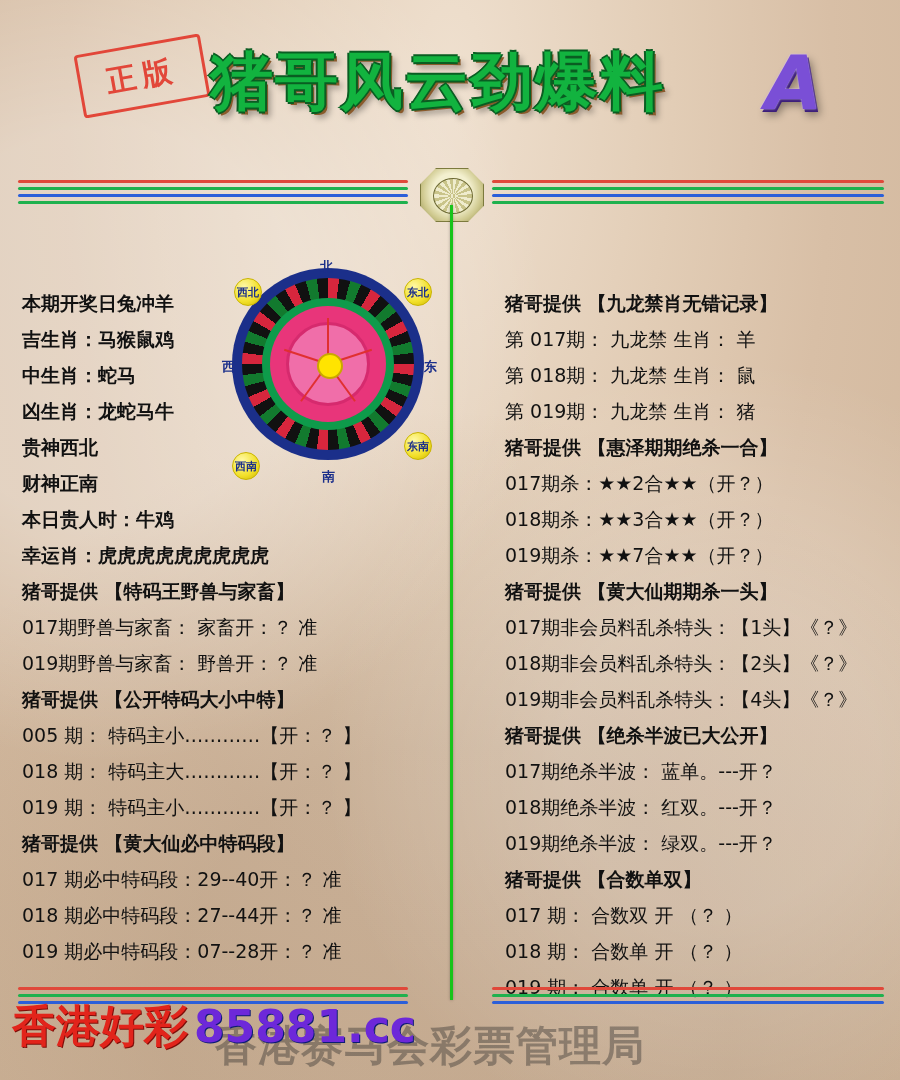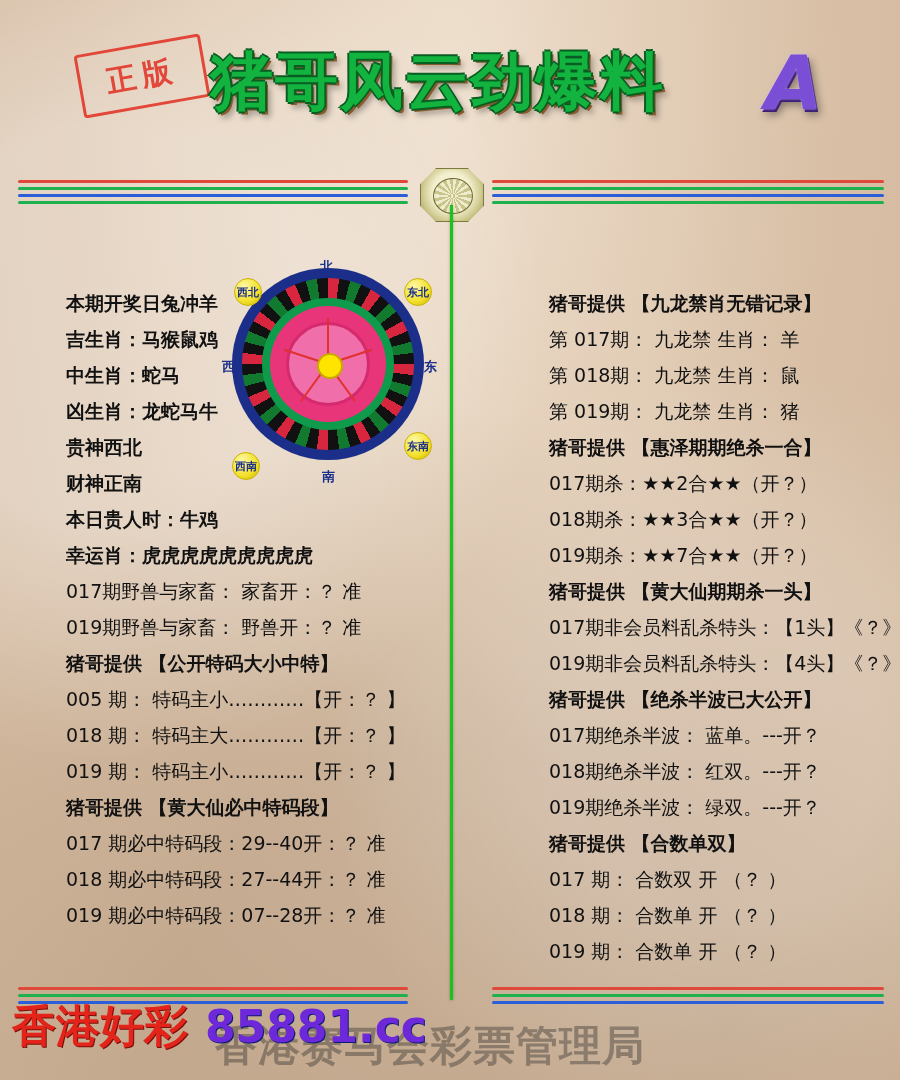--- a/index.html
+++ b/index.html
@@ -78,29 +78,29 @@
   .wheel .spoke{position:absolute;left:50%;top:50%;width:2px;height:46px;background:#e03030;transform-origin:50% 100%;}
   .dirlabel{position:absolute;color:#1b2f8a;font-size:13px;font-weight:bold;}
   .dirbubble{
     position:absolute;width:26px;height:26px;border-radius:50%;
     background:radial-gradient(circle at 35% 30%,#fff9a8,#f2e02a 60%,#c9b400 100%);
     color:#1b2f8a;font-size:11px;font-weight:bold;display:flex;align-items:center;justify-content:center;
     border:1px solid #c9b400;
   }
 
   
-  .col{position:absolute;font-size:19px;color:#111;line-height:1.0;margin-left:44px;}
+  .col{position:absolute;font-size:19px;color:#111;line-height:1.0;}
   .col-left{left:22px;top:285px;width:420px;}
   .col-right{left:505px;top:285px;width:390px;}
   .row{height:36px;display:flex;align-items:center;white-space:nowrap;}
   .row.bold{font-weight:bold;}
   .foot-text{
     position:absolute;left:12px;top:1000px;width:880px;height:52px;
     font-size:44px;font-weight:bold;white-space:nowrap;
-    display:flex;align-items:center;gap:11px;
+    display:flex;align-items:center;
   }
   .foot-red{color:#e2241b;text-shadow:1px 1px 0 #7d0d08;}
   .foot-blue{color:#6d28d9;text-shadow:1px 1px 0 #0b1d73;margin-left:6px;}
   .foot-ghost{
     position:absolute;left:215px;top:1020px;width:680px;height:52px;
     font-size:42px;font-weight:bold;color:rgba(40,40,40,.38);
     white-space:nowrap;display:flex;align-items:center;letter-spacing:1px;
   }
 </style>
 </head>
@@ -152,20 +152,21 @@
 
 <div class="col col-left">
   <div class="row bold">本期开奖日兔冲羊</div>
   <div class="row bold">吉生肖：马猴鼠鸡</div>
   <div class="row bold">中生肖：蛇马</div>
   <div class="row bold">凶生肖：龙蛇马牛</div>
   <div class="row bold">贵神西北</div>
   <div class="row bold">财神正南</div>
   <div class="row bold">本日贵人时：牛鸡</div>
   <div class="row bold">幸运肖：虎虎虎虎虎虎虎虎虎</div>
+  <div class="row bold">猪哥提供 【特码王野兽与家畜】</div>
   <div class="row">017期野兽与家畜： 家畜开：？ 准</div>
   <div class="row">019期野兽与家畜： 野兽开：？ 准</div>
   <div class="row bold">猪哥提供 【公开特码大小中特】</div>
   <div class="row">005 期： 特码主小…………【开：？ 】</div>
   <div class="row">018 期： 特码主大…………【开：？ 】</div>
   <div class="row">019 期： 特码主小…………【开：？ 】</div>
   <div class="row bold">猪哥提供 【黄大仙必中特码段】</div>
   <div class="row">017 期必中特码段：29--40开：？ 准</div>
   <div class="row">018 期必中特码段：27--44开：？ 准</div>
   <div class="row">019 期必中特码段：07--28开：？ 准</div>
@@ -175,20 +176,21 @@
   <div class="row bold">猪哥提供 【九龙禁肖无错记录】</div>
   <div class="row">第 017期： 九龙禁 生肖： 羊</div>
   <div class="row">第 018期： 九龙禁 生肖： 鼠</div>
   <div class="row">第 019期： 九龙禁 生肖： 猪</div>
   <div class="row bold">猪哥提供 【惠泽期期绝杀一合】</div>
   <div class="row">017期杀：★★2合★★（开？）</div>
   <div class="row">018期杀：★★3合★★（开？）</div>
   <div class="row">019期杀：★★7合★★（开？）</div>
   <div class="row bold">猪哥提供 【黄大仙期期杀一头】</div>
   <div class="row">017期非会员料乱杀特头：【1头】《？》</div>
+  <div class="row">018期非会员料乱杀特头：【2头】《？》</div>
   <div class="row">019期非会员料乱杀特头：【4头】《？》</div>
   <div class="row bold">猪哥提供 【绝杀半波已大公开】</div>
   <div class="row">017期绝杀半波： 蓝单。---开？</div>
   <div class="row">018期绝杀半波： 红双。---开？</div>
   <div class="row">019期绝杀半波： 绿双。---开？</div>
   <div class="row bold">猪哥提供 【合数单双】</div>
   <div class="row">017 期： 合数双 开 （？ ）</div>
   <div class="row">018 期： 合数单 开 （？ ）</div>
   <div class="row">019 期： 合数单 开 （？ ）</div>
 </div>

